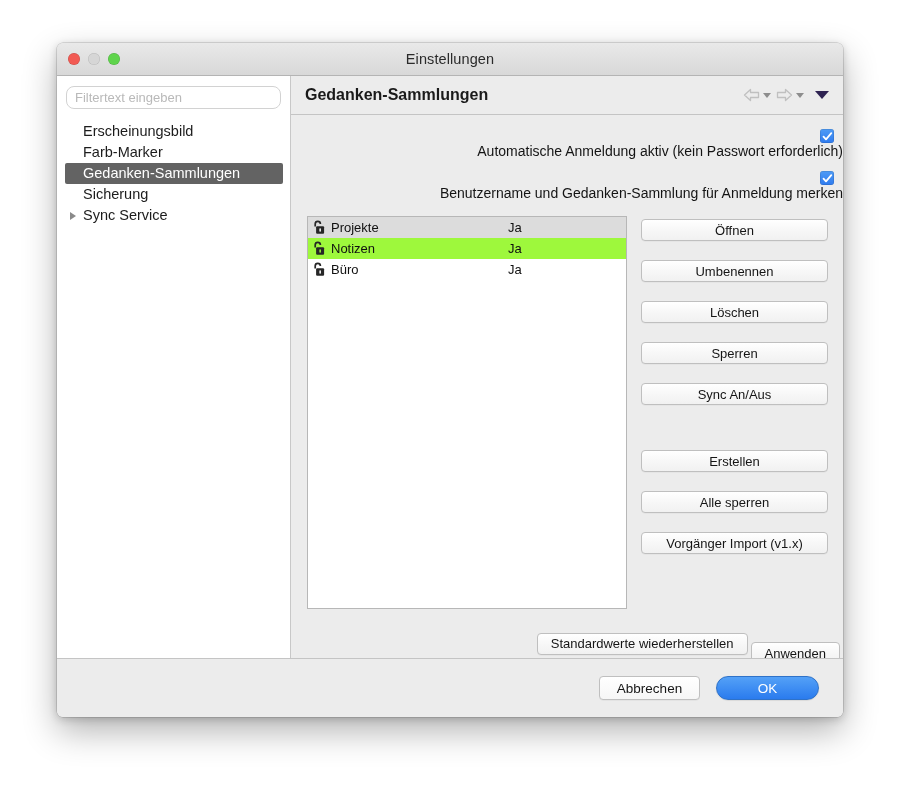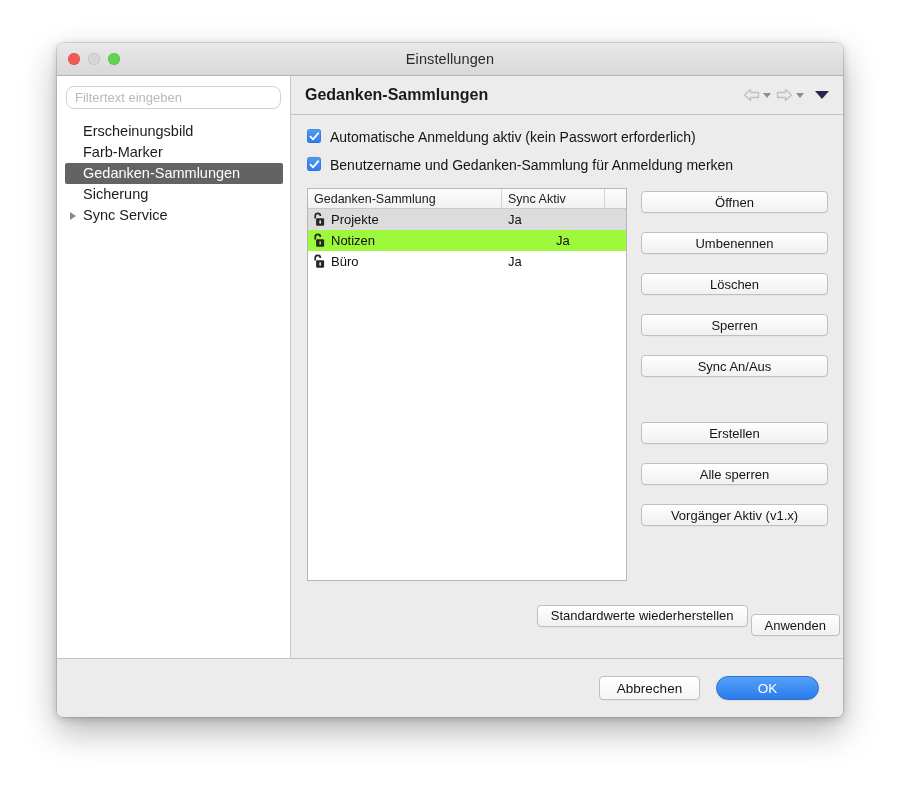--- a/index.html
+++ b/index.html
@@ -163,22 +163,23 @@
     border-top: 8px solid #2f2352;
     margin-left: 6px;
   }
 
   
   .options {
     padding: 14px 0 0 16px;
   }
   .checkrow {
     display: flex;
-    align-items: flex-start;
+    align-items: flex-end;
     margin-bottom: 12px;
+    flex-direction: column;
   }
   .checkbox {
     width: 14px; height: 14px;
     flex: 0 0 14px;
     border-radius: 3px;
     background: linear-gradient(to bottom, #4e9bf5 0%, #2f7bee 100%);
     box-shadow: inset 0 0 0 0.5px rgba(0,0,0,0.18);
     position: relative;
     margin-right: 9px;
   }
@@ -399,40 +400,35 @@
               <path d="M1.5 5.6 L4 8.3 L9.3 2.2" fill="none" stroke="#ffffff" stroke-width="1.8" stroke-linecap="round" stroke-linejoin="round"></path>
             </svg>
           </span>
           <label>Benutzername und Gedanken-Sammlung für Anmeldung merken</label>
         </div>
       </div>
 
       <div class="main-split">
 
         <div class="table-wrap">
-          <div class="table-head">
-            <div class="th c1">Gedanken-Sammlung</div>
-            <div class="th c2">Sync Aktiv</div>
-            <div class="th c3"></div>
-          </div>
 
           <div class="trow" style="background:#dcdcdc;">
             <div class="cell1">
               <svg class="lock-icon" viewBox="0 0 13 15">
                 <path d="M2.2 6.4 V4.0 a2.6 2.6 0 0 1 5.2 0" fill="none" stroke="#262626" stroke-width="1.7"></path>
                 <rect x="3.1" y="6.2" width="8.0" height="7.6" rx="1.1" fill="#262626"></rect>
                 <rect x="6.4" y="8.3" width="1.5" height="3.4" rx="0.7" fill="#ffffff"></rect>
               </svg>
               <span class="row-label">Projekte</span>
             </div>
             <div class="cell2">Ja</div>
             <div class="cell3"></div>
           </div>
 
-          <div class="trow" style="background:#9ef83c;gap:48px;">
+          <div class="trow" style="background:#9ef83c;">
             <div class="cell1">
               <svg class="lock-icon" viewBox="0 0 13 15">
                 <path d="M2.2 6.4 V4.0 a2.6 2.6 0 0 1 5.2 0" fill="none" stroke="#262626" stroke-width="1.7"></path>
                 <rect x="3.1" y="6.2" width="8.0" height="7.6" rx="1.1" fill="#262626"></rect>
                 <rect x="6.4" y="8.3" width="1.5" height="3.4" rx="0.7" fill="#9ef83c"></rect>
               </svg>
               <span class="row-label">Notizen</span>
             </div>
             <div class="cell2">Ja</div>
             <div class="cell3"></div>
@@ -453,21 +449,21 @@
         </div>
 
         <div class="side-buttons">
           <button class="btn">Öffnen</button>
           <button class="btn">Umbenennen</button>
           <button class="btn">Löschen</button>
           <button class="btn">Sperren</button>
           <button class="btn">Sync An/Aus</button>
           <button class="btn gap-large">Erstellen</button>
           <button class="btn">Alle sperren</button>
-          <button class="btn">Vorgänger Aktiv (v1.x)</button>
+          <button class="btn">Vorgänger Import (v1.x)</button>
         </div>
       </div>
 
       <div class="apply-row">
         <button class="btn btn-auto">Standardwerte wiederherstellen</button>
         <button class="btn btn-auto">Anwenden</button>
       </div>
 
       <div class="content-spacer"></div>
     </div>

